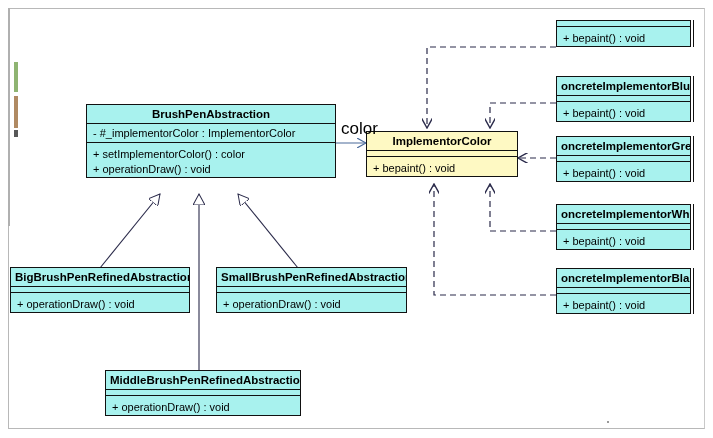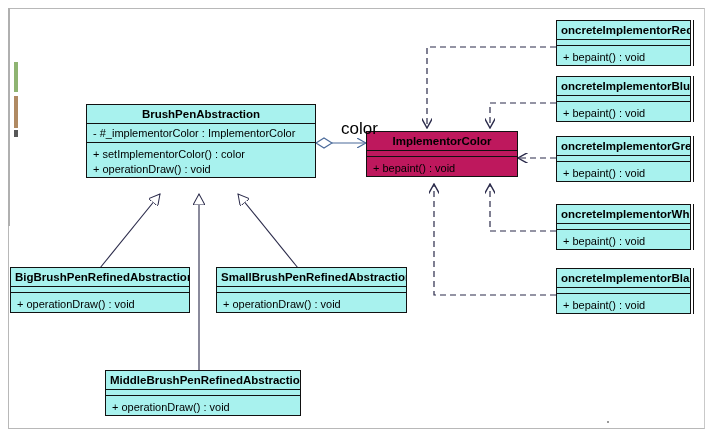--- a/index.html
+++ b/index.html
@@ -81,21 +81,21 @@
   .uml-class {
     position: absolute;
     box-sizing: border-box;
     border: 1px solid #111111;
     background: #a8f2ee;
     font-size: 11px;
     color: #000000;
     z-index: 3;
   }
   .uml-class.implementor {
-    background: #be185d;
+    background: #fef9c3;
   }
   .class-name {
     text-align: center;
     font-weight: bold;
     font-size: 11.5px;
     padding: 3px 4px 3px 4px;
     border-bottom: 1px solid #111111;
     white-space: nowrap;
     overflow: hidden;
   }
@@ -188,21 +188,21 @@
     
     <path d="M 556 158 L 518 158" fill="none" stroke="#2a2a4a" stroke-width="1.2" stroke-dasharray="6,4" marker-end="url(#open-arrow)"></path>
 
     
     <path d="M 556 231 L 490 231 L 490 184" fill="none" stroke="#2a2a4a" stroke-width="1.2" stroke-dasharray="6,4" marker-end="url(#open-arrow)"></path>
 
     
     <path d="M 556 295 L 434 295 L 434 184" fill="none" stroke="#2a2a4a" stroke-width="1.2" stroke-dasharray="6,4" marker-end="url(#open-arrow)"></path>
   </svg>
 
-  <div class="uml-class" id="cls-brush-pen" style="left:86px; top:104px; width:230px;">
+  <div class="uml-class" id="cls-brush-pen" style="left:86px; top:104px; width:250px;">
     <div class="class-name">BrushPenAbstraction</div>
     <div class="class-attrs">- #_implementorColor : ImplementorColor</div>
     <div class="class-ops">
       <div class="op-line">+ setImplementorColor() : color</div>
       <div class="op-line">+ operationDraw() : void</div>
     </div>
   </div>
 
   <div class="edge-label" style="left:322px; top:119px;">color</div>
 
@@ -232,21 +232,20 @@
 
   <div class="uml-class" id="cls-middle-brush" style="left:105px; top:370px; width:196px;">
     <div class="class-name">MiddleBrushPenRefinedAbstraction</div>
     <div class="class-attrs empty"></div>
     <div class="class-ops">
       <div class="op-line">+ operationDraw() : void</div>
     </div>
   </div>
 
   <div class="uml-class rightcol" id="cls-red" style="left:556px; top:20px; width:135px;">
-    <div class="class-name">oncreteImplementorRed</div>
     <div class="class-attrs empty"></div>
     <div class="class-ops">
       <div class="op-line">+ bepaint() : void</div>
     </div>
   </div>
 
   <div class="uml-class rightcol" id="cls-blue" style="left:556px; top:76px; width:135px;">
     <div class="class-name">oncreteImplementorBlue</div>
     <div class="class-attrs empty"></div>
     <div class="class-ops">

